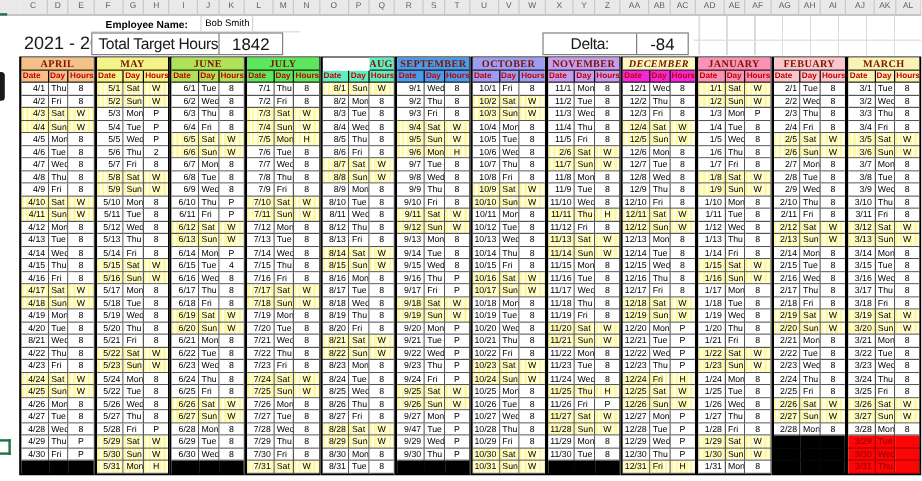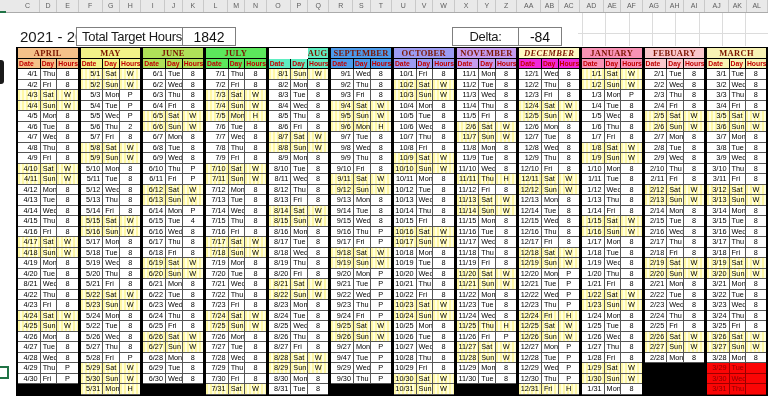--- a/index.html
+++ b/index.html
@@ -98,31 +98,38 @@
       <div class="lcell" style="width: 17.5px;">AE</div>
       <div class="lcell" style="width: 21.27px;">AF</div>
       <div class="lcell" style="width: 23.9px;">AG</div>
       <div class="lcell" style="width: 17.5px;">AH</div>
       <div class="lcell" style="width: 21.27px;">AI</div>
       <div class="lcell" style="width: 23.9px;">AJ</div>
       <div class="lcell" style="width: 17.5px;">AK</div>
       <div class="lcell" style="width: 21.27px;">AL</div>
     </div>
 
+  <div class="row2">
+    <span class="emp-label">Employee Name:</span>
+    <span class="emp-value">Bob Smith</span>
+    <span class="vline" style="left:167px"></span>
+    <span class="vline" style="left:210px"></span>
+    <span class="hline27"></span>
+  </div>
 
   <div class="rgridv"></div>
   <div class="rgridh"></div>
 
   <div class="row3">
     <div class="year">2021 - 2022</div>
     <div class="sbox" style="left:76px;width:160px">
       <div class="slabel">Total Target Hours:</div>
       <div class="sval" style="width:52px">1842</div>
     </div>
-    <div class="sbox" style="left:452px;width:110px">
+    <div class="sbox" style="left:452px;width:122px">
       <div class="slabel" style="justify-content:center;padding-left:0">Delta:</div>
       <div class="sval" style="width:42px">-84</div>
     </div>
   </div>
 
   <div class="monthsgrid">
       <div class="month">
         <div class="mname" style="background: rgb(245, 193, 137);">APRIL</div>
         <div class="msub" style="background: rgb(245, 193, 137);">
           <div>Date</div>

